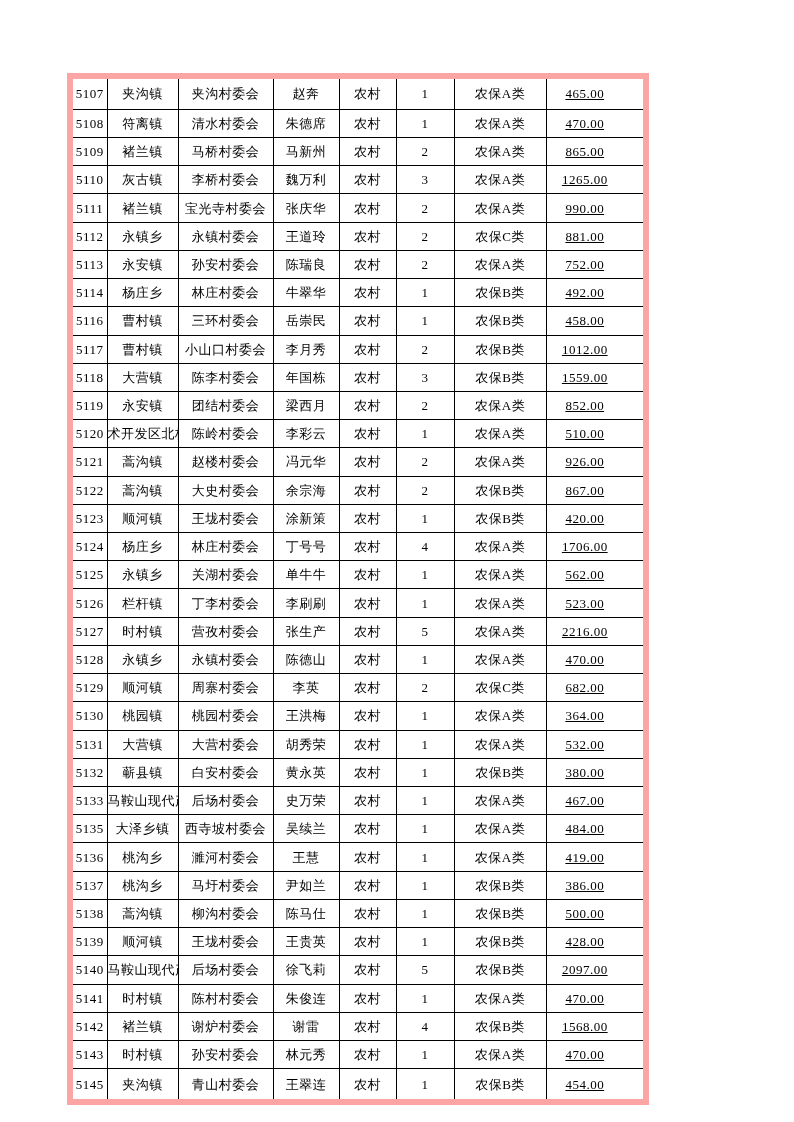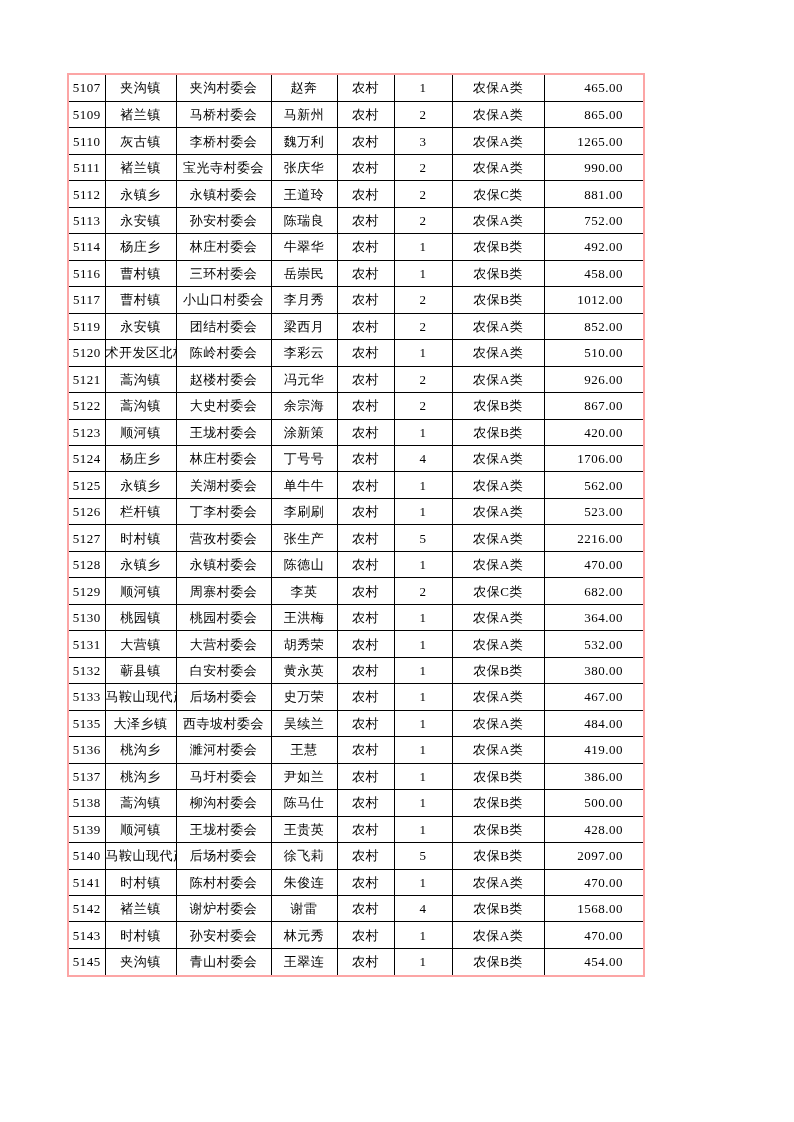--- a/index.html
+++ b/index.html
@@ -14,40 +14,41 @@
     background: #ffffff;
     overflow: hidden;
     font-family: "Liberation Serif", "DejaVu Serif", serif;
     color: #000000;
   }
   table.sheet {
     position: absolute;
     left: 67px;
     top: 73px;
     width: 576px;
-    height: 904px;
+    height: 1032px;
     border-collapse: collapse;
     table-layout: fixed;
-    border: 2px solid #fca5a5;
+    border: 6px solid #fca5a5;
     font-size: 13px;
     line-height: 1;
   }
   table.sheet td {
     border: 1px solid #000000;
     padding: 0;
     text-align: center;
     vertical-align: middle;
     white-space: nowrap;
     overflow: hidden;
     letter-spacing: 0.5px;
   }
   table.sheet td.col-amount {
-    text-align: right;
+    text-align: center;
     padding-right: 20px;
     letter-spacing: 0.5px;
+    text-decoration: underline;
   }
   table.sheet td.col-town {
     overflow: hidden;
     margin-left: 26px;
   }
 </style>
 </head>
 <body>
 
 <div class="page">
@@ -67,20 +68,30 @@
           <td class="col-id">5107</td>
           <td class="col-town">夹沟镇</td>
           <td class="col-village">夹沟村委会</td>
           <td class="col-person-name">赵奔</td>
           <td class="col-household-type">农村</td>
           <td class="col-person-count">1</td>
           <td class="col-insurance-category">农保A类</td>
           <td class="col-amount">465.00</td>
         </tr>
         <tr>
+          <td class="col-id">5108</td>
+          <td class="col-town">符离镇</td>
+          <td class="col-village">清水村委会</td>
+          <td class="col-person-name">朱德席</td>
+          <td class="col-household-type">农村</td>
+          <td class="col-person-count">1</td>
+          <td class="col-insurance-category">农保A类</td>
+          <td class="col-amount">470.00</td>
+        </tr>
+        <tr>
           <td class="col-id">5109</td>
           <td class="col-town">褚兰镇</td>
           <td class="col-village">马桥村委会</td>
           <td class="col-person-name">马新州</td>
           <td class="col-household-type">农村</td>
           <td class="col-person-count">2</td>
           <td class="col-insurance-category">农保A类</td>
           <td class="col-amount">865.00</td>
         </tr>
         <tr>
@@ -145,20 +156,30 @@
         </tr>
         <tr>
           <td class="col-id">5117</td>
           <td class="col-town">曹村镇</td>
           <td class="col-village">小山口村委会</td>
           <td class="col-person-name">李月秀</td>
           <td class="col-household-type">农村</td>
           <td class="col-person-count">2</td>
           <td class="col-insurance-category">农保B类</td>
           <td class="col-amount">1012.00</td>
+        </tr>
+        <tr>
+          <td class="col-id">5118</td>
+          <td class="col-town">大营镇</td>
+          <td class="col-village">陈李村委会</td>
+          <td class="col-person-name">年国栋</td>
+          <td class="col-household-type">农村</td>
+          <td class="col-person-count">3</td>
+          <td class="col-insurance-category">农保B类</td>
+          <td class="col-amount">1559.00</td>
         </tr>
         <tr>
           <td class="col-id">5119</td>
           <td class="col-town">永安镇</td>
           <td class="col-village">团结村委会</td>
           <td class="col-person-name">梁西月</td>
           <td class="col-household-type">农村</td>
           <td class="col-person-count">2</td>
           <td class="col-insurance-category">农保A类</td>
           <td class="col-amount">852.00</td>

